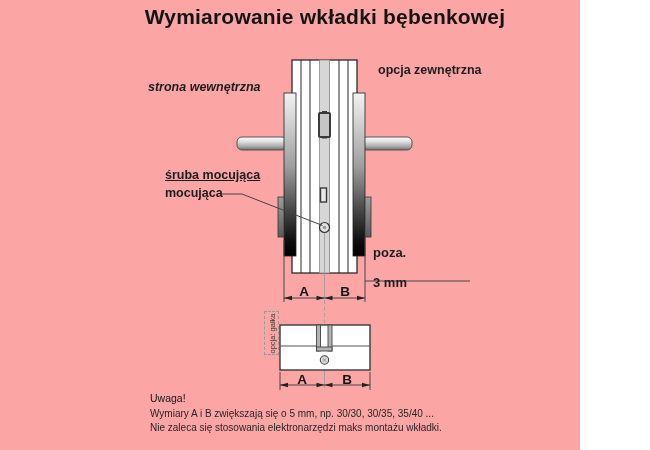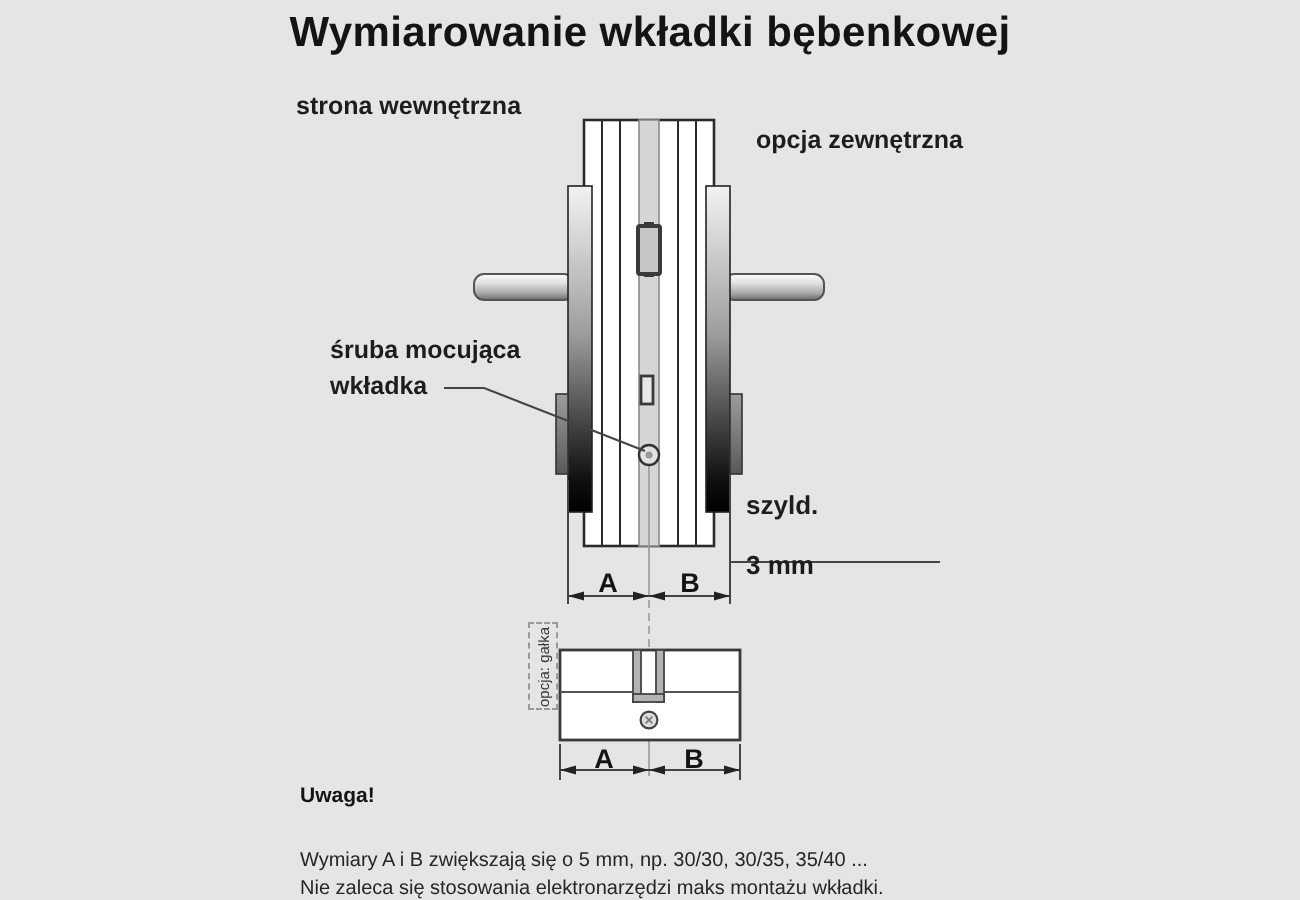--- a/index.html
+++ b/index.html
@@ -1,17 +1,17 @@
 <!DOCTYPE html>
 <html><head>
 <meta charset="utf-8">
 <style>
   html,body{margin:0;padding:0;background:#fff;}
   .canvas{
-    position:relative;width:650px;height:450px;background:#e5e5e5;
+    position:relative;width:580px;height:450px;background:#fca5a5;
     font-family:"Liberation Sans", sans-serif;color:#1d1d1d;overflow:hidden;
   }
   .abs{position:absolute;}
   .title{
     left:0;top:5px;width:650px;text-align:center;
     font-size:21px;font-weight:bold;letter-spacing:0.2px;color:#141414;
   }
   .side-label{font-size:12.5px;font-weight:bold;color:#1d1d1d;white-space:nowrap;}
   .screw-label{font-size:12.5px;font-weight:bold;color:#1d1d1d;white-space:nowrap;}
   .max-label{font-size:13px;font-weight:bold;color:#1d1d1d;white-space:nowrap;}
@@ -21,21 +21,21 @@
   .knob-box{
     left:264px;top:311px;width:15px;height:44px;
     border:1px dashed #999;box-sizing:border-box;
   }
   .knob-text{
     position:absolute;width:44px;height:15px;left:-15.5px;top:13.5px;
     transform:rotate(-90deg);text-align:center;line-height:15px;
     font-size:7.5px;color:#3a3a3a;white-space:nowrap;
   }
   .note{left:150px;top:392px;width:460px;}
-  .note-heading{font-size:10.5px;font-weight:bold;color:#141414;margin-bottom:20px;}
+  .note-heading{font-size:10.5px;font-weight:normal;color:#141414;margin-bottom:3px;}
   .note-line{font-size:10px;line-height:13.5px;color:#262626;white-space:nowrap;}
   svg{position:absolute;left:0;top:0;}
 </style>
 </head>
 <body>
 
 <div class="canvas">
 
   <svg width="650" height="450" viewBox="0 0 650 450">
     <defs>
@@ -146,27 +146,27 @@
       <line x1="280" y1="385" x2="370" y2="385" stroke="#444" stroke-width="1"></line>
       <polygon points="280,385 288,382.7 288,387.3" fill="#222"></polygon>
       <polygon points="324.5,385 316.5,382.7 316.5,387.3" fill="#222"></polygon>
       <polygon points="324.5,385 332.5,382.7 332.5,387.3" fill="#222"></polygon>
       <polygon points="370,385 362,382.7 362,387.3" fill="#222"></polygon>
     </g>
   </svg>
 
   <div class="abs title">Wymiarowanie wkładki bębenkowej</div>
 
-  <div class="abs side-label" style="left:148px;top:46px;">strona wewnętrzna</div>
+  <div class="abs side-label" style="left:148px;top:80px;font-style:italic;">strona wewnętrzna</div>
   <div class="abs side-label" style="left:378px;top:63px;">opcja zewnętrzna</div>
 
-  <div class="abs screw-label" style="left:165px;top:168px;">śruba mocująca</div>
-  <div class="abs screw-label" style="left:165px;top:186px;">wkładka</div>
+  <div class="abs screw-label" style="left:165px;top:168px;text-decoration:underline;">śruba mocująca</div>
+  <div class="abs screw-label" style="left:165px;top:186px;">mocująca</div>
 
-  <div class="abs max-label" style="left:373px;top:245px;">szyld.</div>
+  <div class="abs max-label" style="left:373px;top:245px;">poza.</div>
   <div class="abs max-label" style="left:373px;top:263px;margin-top:12px;">3 mm</div>
 
   <div class="abs dim-letter" style="left:296px;top:284px;">A</div>
   <div class="abs dim-letter" style="left:337px;top:284px;">B</div>
 
   <div class="abs knob-box">
     <span class="knob-text">opcja: gałka</span>
   </div>
 
   <div class="abs dim-letter" style="left:294px;top:372px;">A</div>

